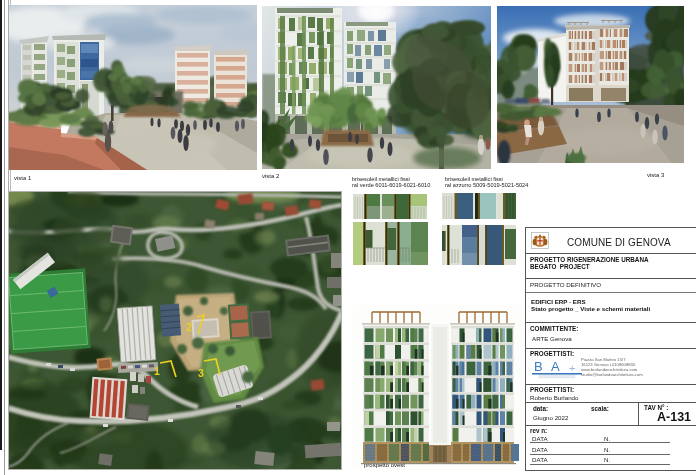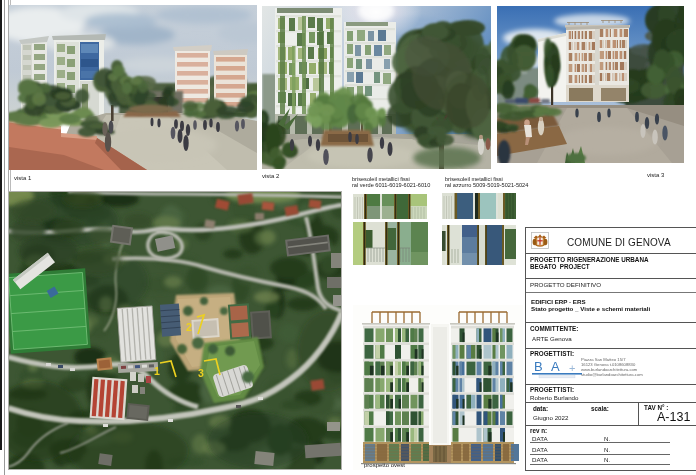--- a/index.html
+++ b/index.html
@@ -1763,21 +1763,21 @@
     <div class="abs" style="left:4px;top:10px;font-size:6.2px;color:#222;">Roberto Burlando</div>
   </div>
 
   <div class="abs" style="left:0;top:173.5px;width:100%;height:23px;border-bottom:1px solid #555;">
     <div class="abs" style="left:7px;top:3px;font-size:6.3px;font-weight:bold;color:#111;">data:</div>
     <div class="abs" style="left:7px;top:12px;font-size:6.2px;color:#222;">Giugno 2022</div>
     <div class="abs" style="left:65px;top:3px;font-size:6.3px;font-weight:bold;color:#111;">scala:</div>
 
     <div class="abs" style="left:112px;top:0;width:63px;height:23px;border-left:1px solid #555;">
       <div class="abs" style="left:5px;top:2px;font-size:6.3px;font-weight:bold;color:#111;">TAV N° :</div>
-      <div class="abs" style="left:18px;top:8px;font-size:12.5px;font-weight:normal;color:#111;">A-131</div>
+      <div class="abs" style="left:18px;top:8px;font-size:12.5px;font-weight:bold;color:#111;">A-131</div>
     </div>
   </div>
 
   <div class="abs" style="left:0;top:196.5px;width:100%;height:44px;">
     <div class="abs" style="left:4px;top:2px;font-size:6.3px;font-weight:bold;color:#111;">rev n:</div>
     <div class="abs" style="left:6px;top:10px;font-size:6.2px;color:#222;">DATA</div>
     <div class="abs" style="left:78px;top:10px;font-size:6.2px;color:#222;">N.</div>
     <div class="abs" style="left:4px;top:17.5px;width:140px;height:0;border-top:1px solid #666;"></div>
     <div class="abs" style="left:6px;top:21px;font-size:6.2px;color:#222;">DATA</div>
     <div class="abs" style="left:78px;top:21px;font-size:6.2px;color:#222;">N.</div>

